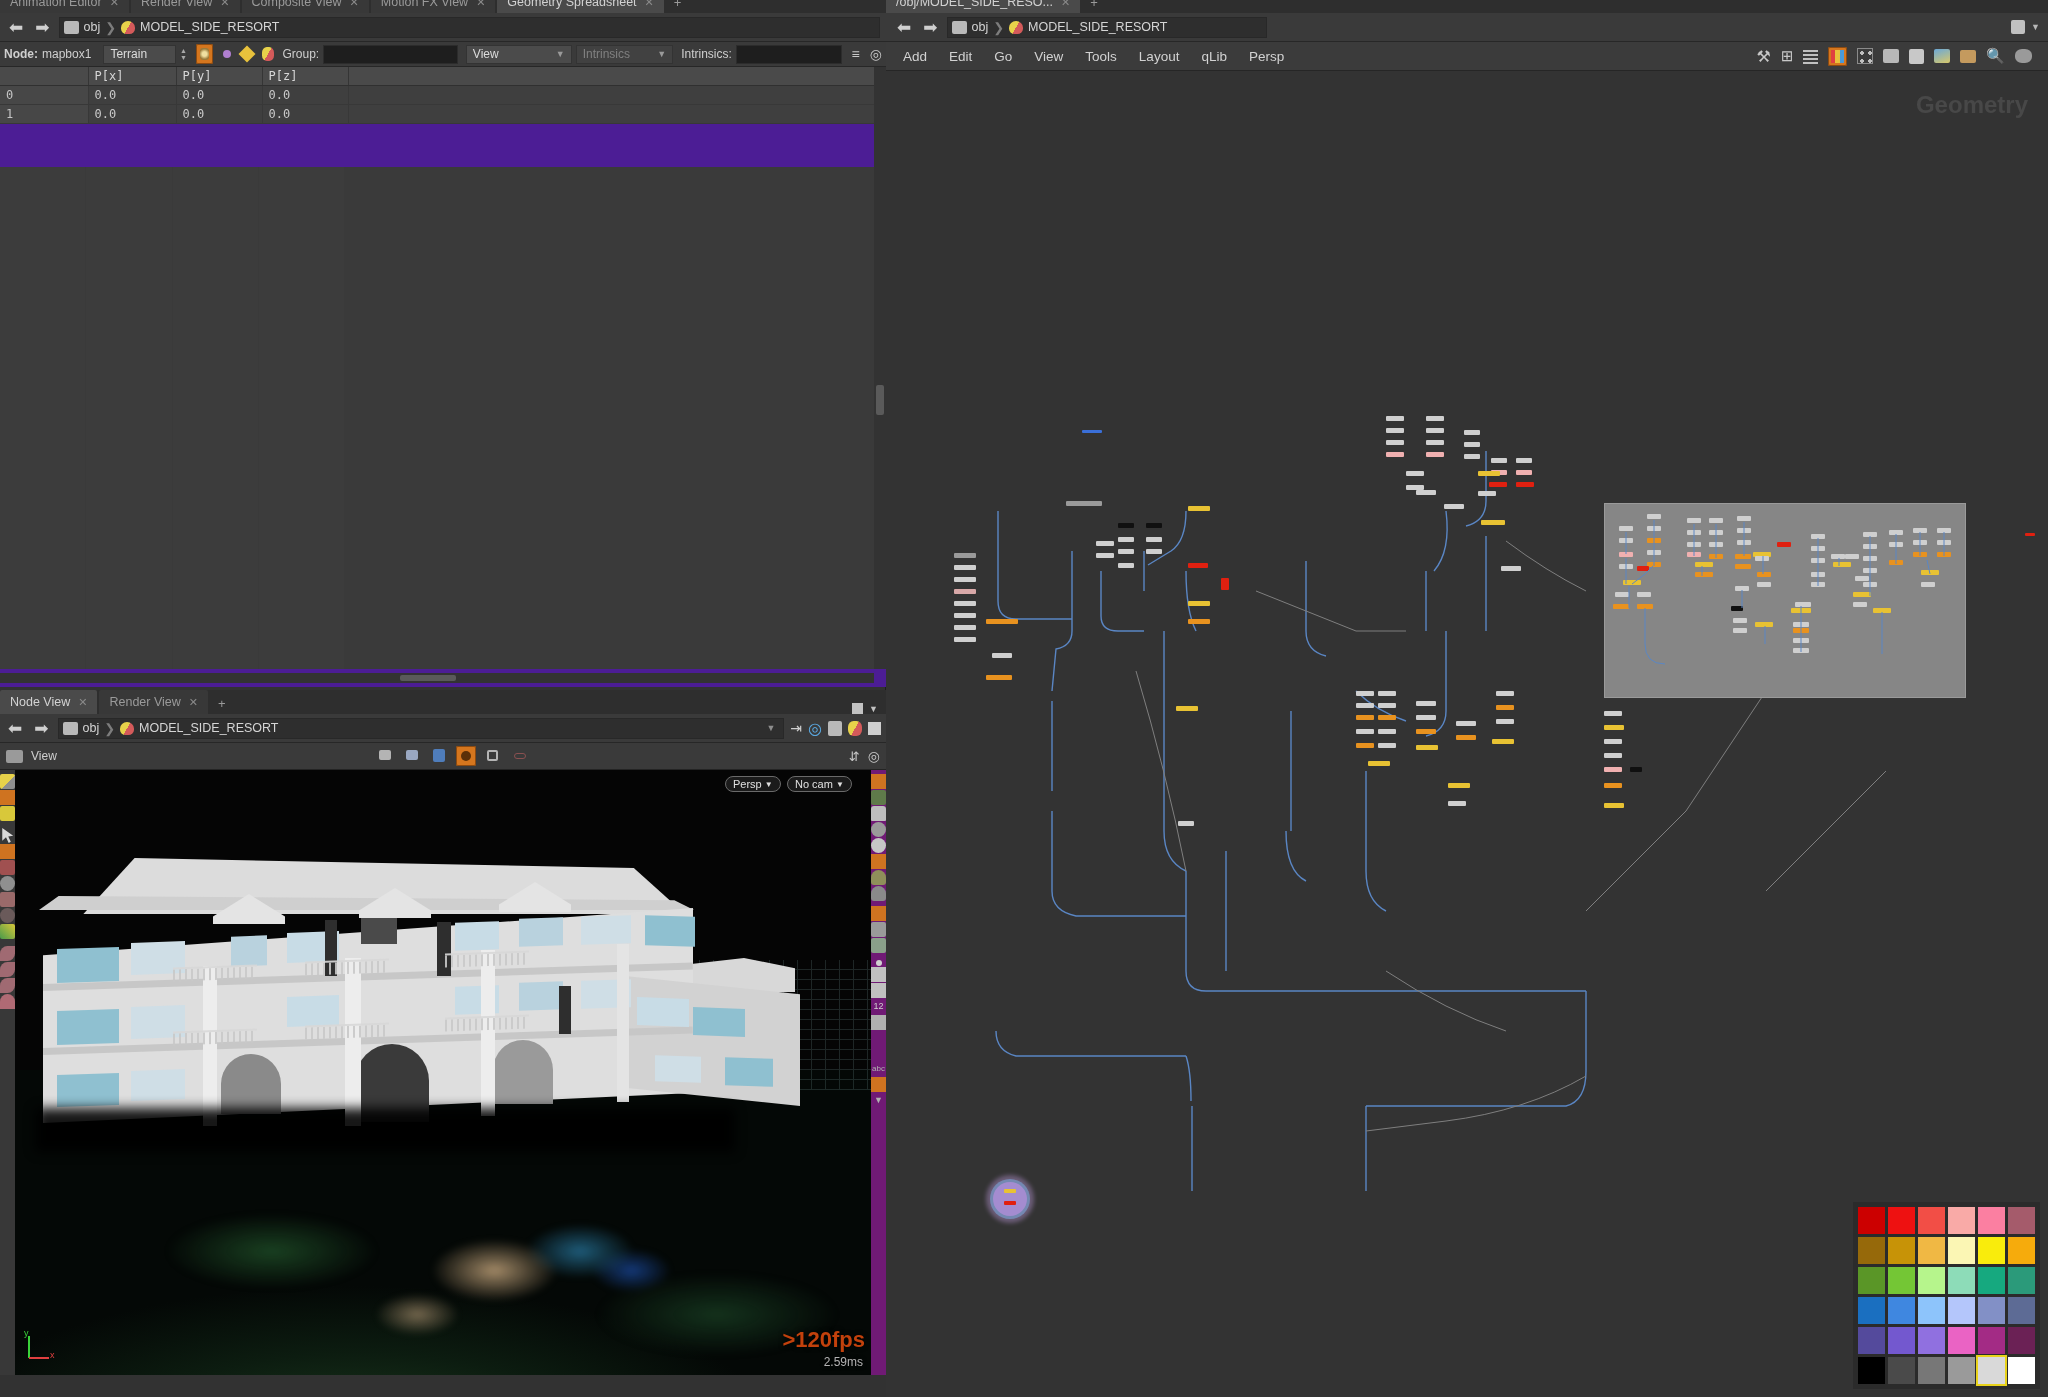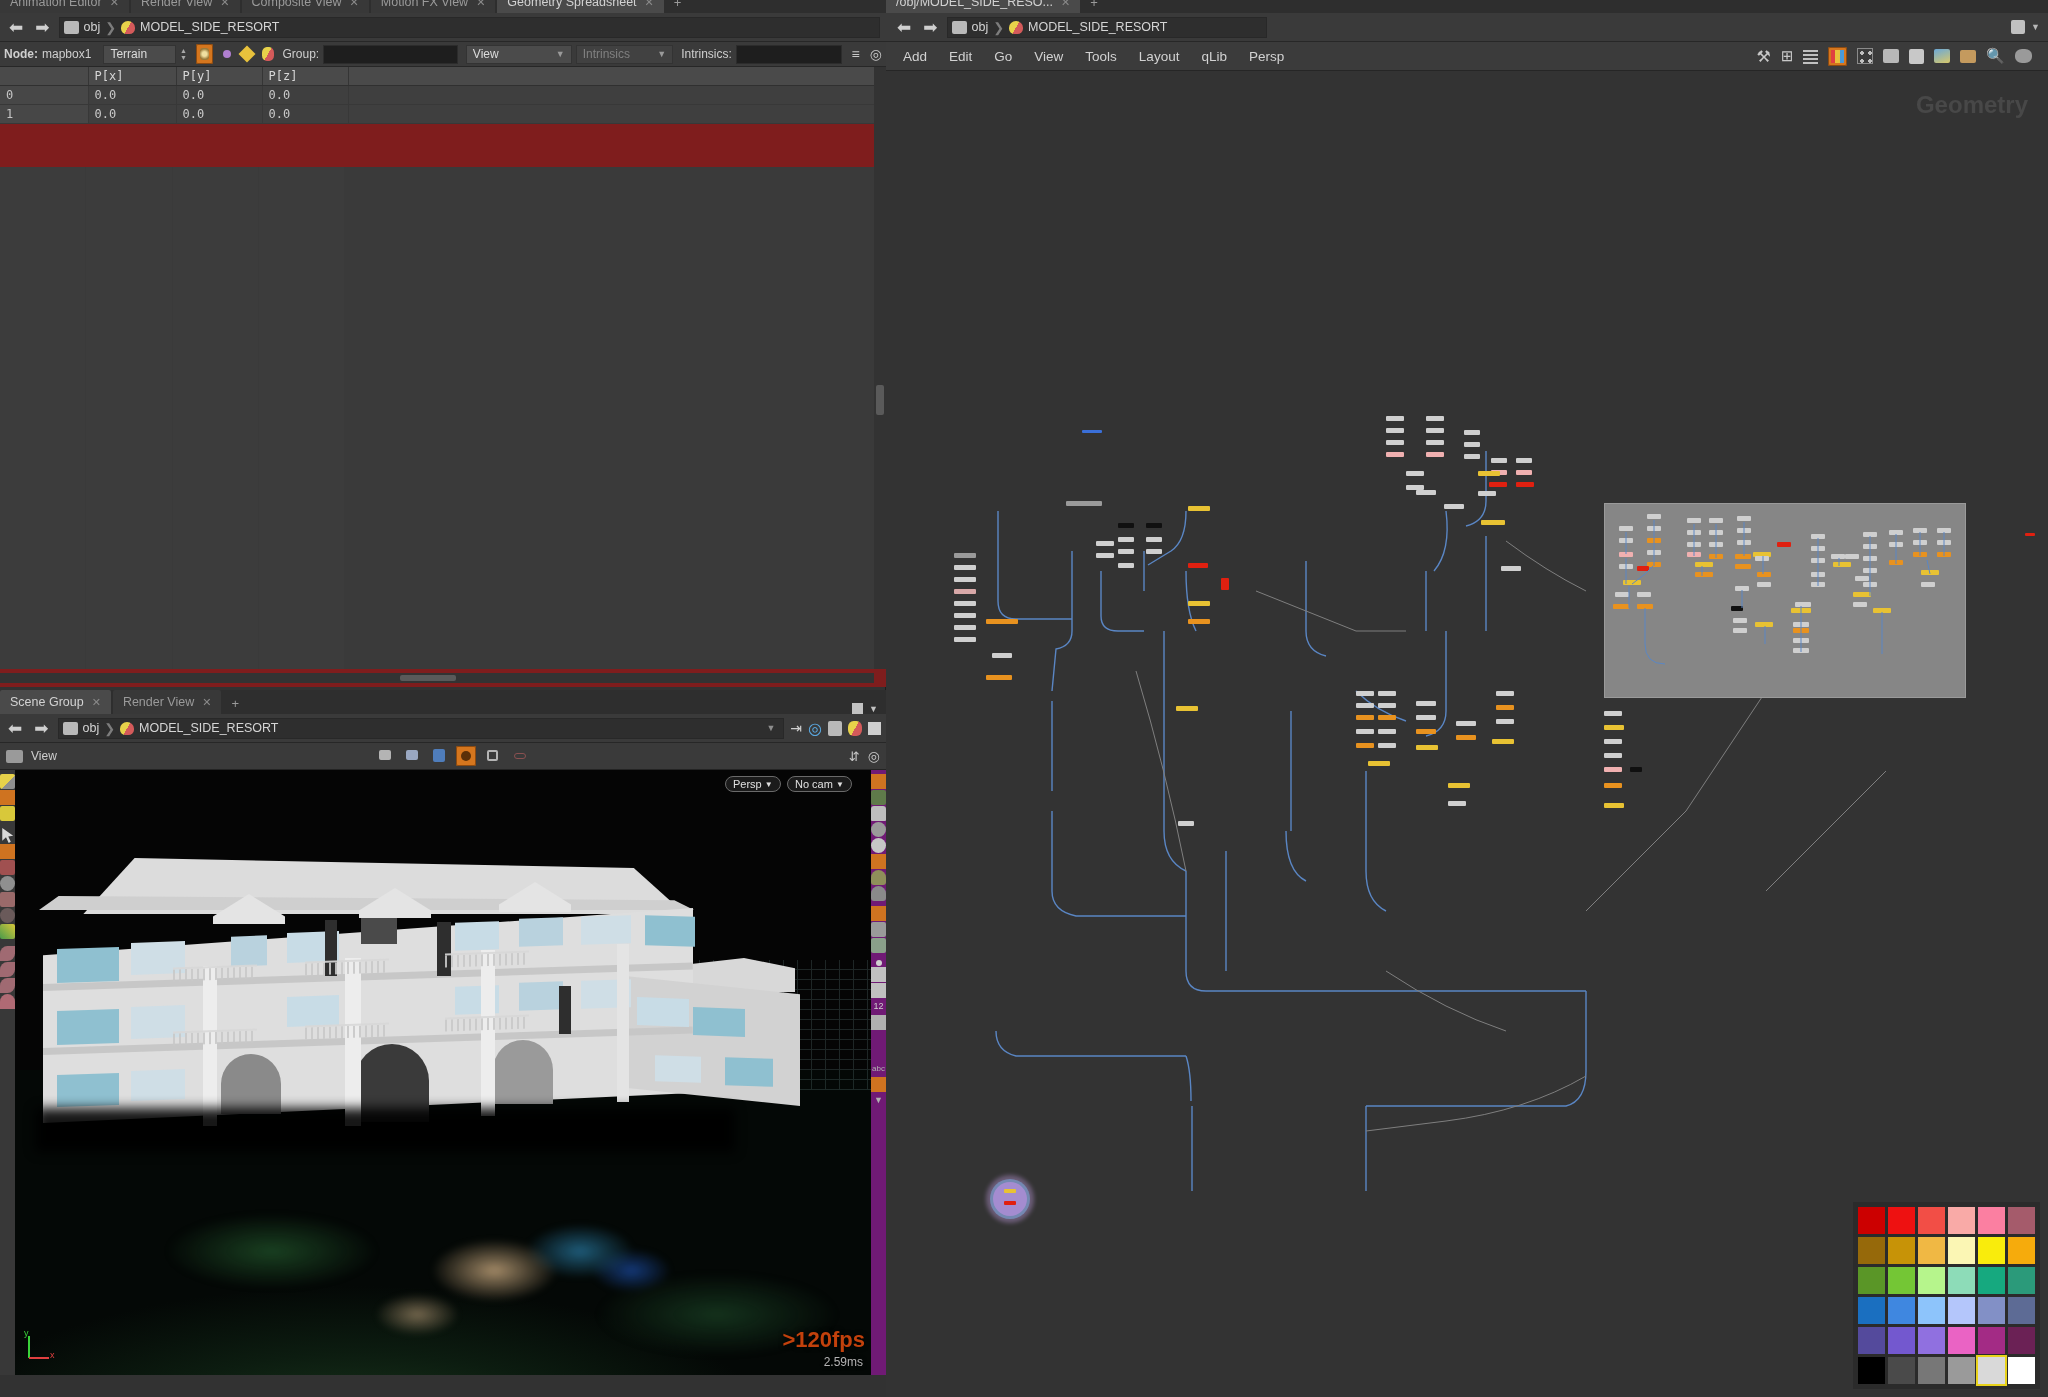--- a/index.html
+++ b/index.html
@@ -61,21 +61,21 @@
     display:flex; align-items:center; padding:0 6px; color:#dcdcdc;
     font-size:12px; white-space:nowrap;
   }
   .combo.dark{ background:#1e1e1e; border:1px solid #2c2c2c; }
   .combo .car{ margin-left:auto; padding-left:10px; color:#9a9a9a; font-size:9px;}
   .combo.dim{ color:#808080; }
   .spin{ display:flex; flex-direction:column; justify-content:center; width:10px;
          color:#a8a8a8; font-size:7px; line-height:7px; }
 
   
-  #sheet{ position:absolute; left:0; top:67px; width:886px; height:620px; background:#7f1d1d; }
+  #sheet{ position:absolute; left:0; top:67px; width:886px; height:620px; background:#4c1d95; }
   #sheet table{ border-collapse:collapse; width:100%; font-size:12px; font-family:"DejaVu Sans Mono", monospace;}
   #sheet th{
     background:#4a4a4a; color:#d6d6d6; text-align:left; font-weight:normal;
     padding:2px 6px; border-right:1px solid #353535; border-bottom:1px solid #303030;
     height:17px;
   }
   #sheet td{
     background:#3f3f3f; color:#c9c9c9; padding:2px 6px; height:17px;
     border-right:1px solid #383838; border-bottom:1px solid #383838;
   }
@@ -274,21 +274,21 @@
         <div class="vthumb" style="top:318px;height:30px"></div>
         </div>
       <div class="hscroll" style="bottom:4px;width:874px;">
         <div class="hthumb" style="left:400px;width:56px"></div>
         </div>
     </div>
 
     <div id="viewer">
       <div id="v-tabs">
         <div class="ptab active">
-          <span>Scene Group</span>
+          <span>Node View</span>
           <span class="x">✕</span>
           </div>
         <div class="ptab">
           <span>Render View</span>
           <span class="x">✕</span>
           </div>
         <div class="ptab-plus">+</div>
         <div style="margin-left:auto;display:flex;align-items:center;gap:6px;padding-right:8px">
           <span style="width:11px;height:11px;background:#c2c2c2;display:inline-block"></span>
           <span style="color:#c2c2c2;font-size:9px">▼</span>

